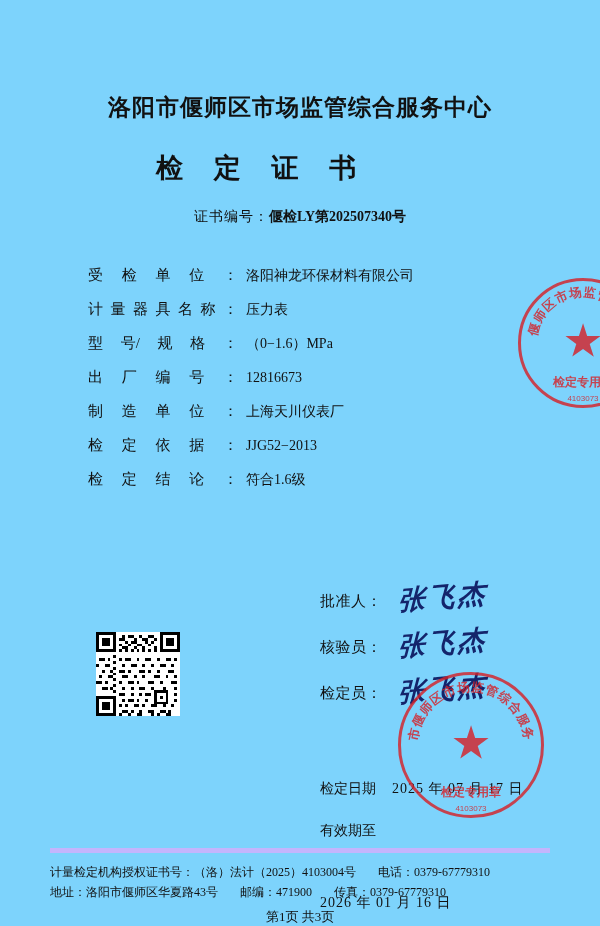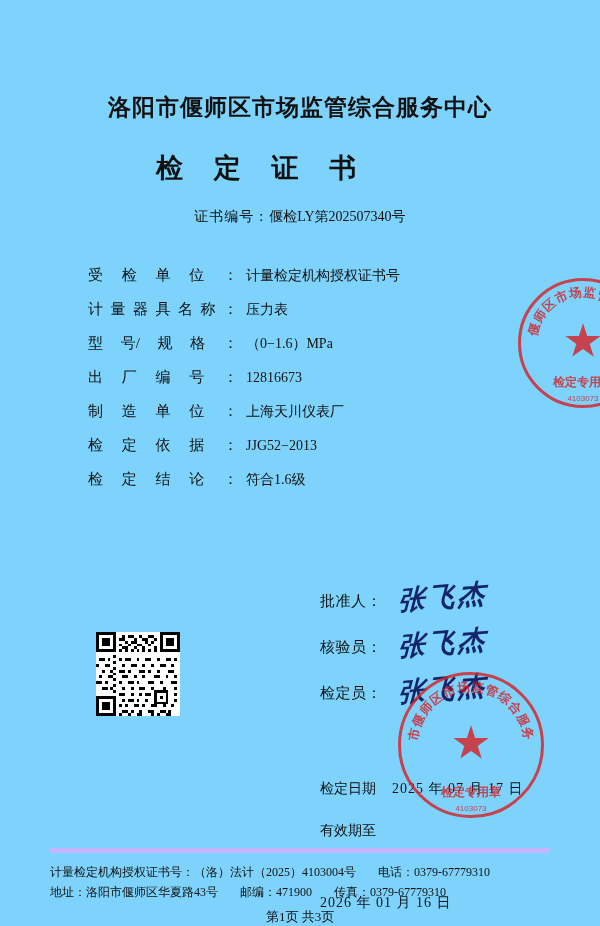--- a/index.html
+++ b/index.html
@@ -58,20 +58,21 @@
     align-items: baseline;
     font-size: 14px;
   }
   .certno-label {
     letter-spacing: 1px;
     color: #111;
   }
   .certno-value {
     color: #111;
     font-family: "Liberation Serif", serif;
+    font-weight: bold;
   }
 
   
   .fields {
     position: absolute;
     top: 266px;
     left: 88px;
     width: 430px;
   }
   .field-row {
@@ -264,21 +265,21 @@
 
   <div class="fields">
     <div class="field-row">
       <div class="field-label">
         <span>受</span>
           <span>检</span>
           <span>单</span>
           <span>位</span>
           <span>：</span>
       </div>
-      <div class="field-value">计量检定机构授权证书号</div>
+      <div class="field-value">洛阳神龙环保材料有限公司</div>
     </div>
     <div class="field-row">
       <div class="field-label">
         <span>计</span>
           <span>量</span>
           <span>器</span>
           <span>具</span>
           <span>名</span>
           <span>称</span>
           <span>：</span>

